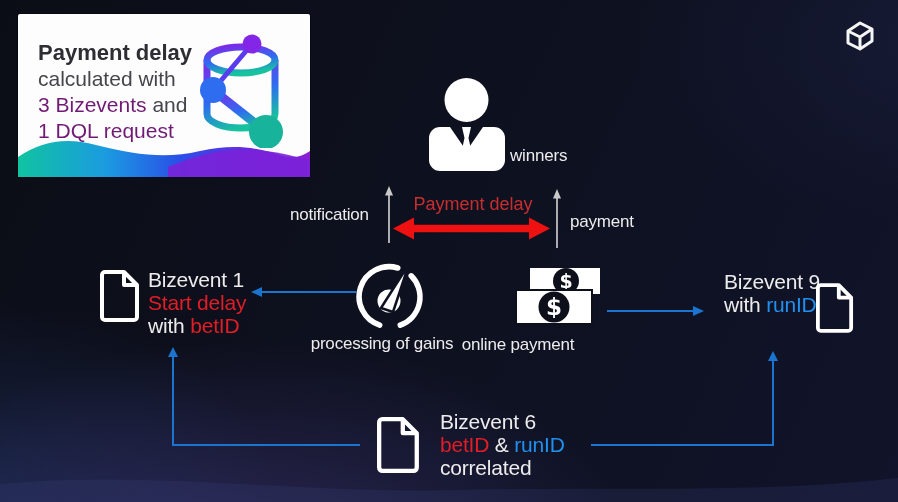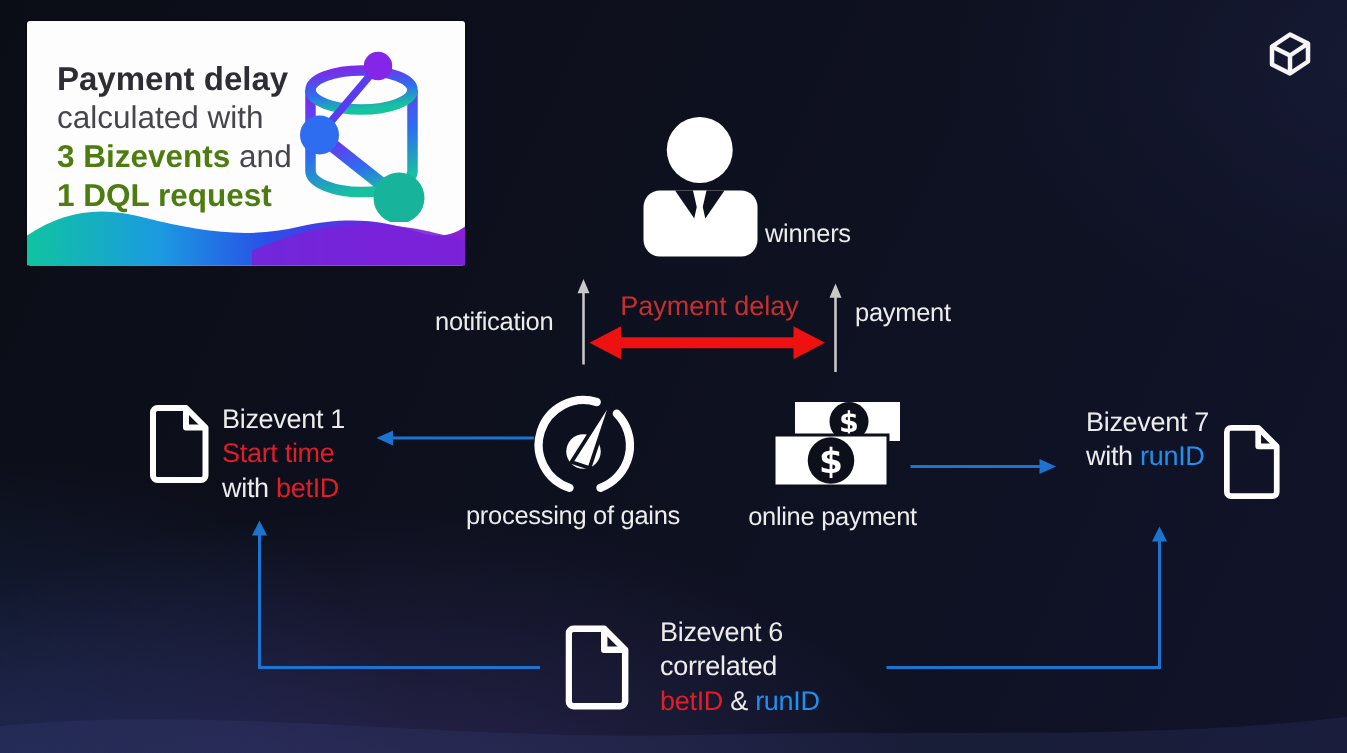--- a/index.html
+++ b/index.html
@@ -11,30 +11,30 @@
       radial-gradient(520px 320px at -4% 98%, rgba(52,84,168,0.30), rgba(0,0,0,0) 60%),
       radial-gradient(500px 300px at 104% 8%, rgba(40,46,92,0.25), rgba(0,0,0,0) 60%),
       linear-gradient(115deg, #0b0d16 0%, #0e1120 55%, #11142a 100%);
   }
   .abs{position:absolute;}
   .t{color:#ececec;font-size:17px;letter-spacing:-0.2px;}
   .t-red{color:#e11d26;}
   .t-blue{color:#2090f0;}
   .center{text-align:center;}
   .right{}
-  .biz{font-size:18px;line-height:23px;white-space:nowrap;}
+  .biz{font-size:21px;line-height:23px;white-space:nowrap;}
   .delay-label{color:#c72f2f;font-size:18px;}
   
   .card{
     left:18px;top:14px;width:292px;height:163px;background:#fdfdfd;
     border-radius:2px;box-shadow:0 0 0 1px rgba(0,0,0,0.25);
   }
   .card-text{left:20px;top:26px;font-size:21px;line-height:26px;color:#46454b;white-space:nowrap;}
   .card-text .l1{font-size:22px;font-weight:bold;color:#2e2d33;}
-  .card-blue{color:#4d7c0f;font-weight:bold;}
+  .card-blue{color:#701a75;}
   svg{display:block;}
 </style>
 </head>
 <body>
 
 <div class="canvas">
 
   <svg class="abs" style="left:0;top:460px" width="898" height="42" viewBox="0 0 898 42">
     <path d="M0 24 C 150 10 300 34 460 30 C 620 26 760 34 898 18 L898 42 L0 42 Z" fill="rgba(58,68,126,0.22)"></path>
   </svg>
@@ -119,63 +119,63 @@
 
   <svg class="abs" style="left:428px;top:78px" width="78" height="94" viewBox="0 0 78 94">
     <circle cx="38.5" cy="22" r="22" fill="#fff"></circle>
     <rect x="1" y="49" width="76" height="44" rx="11" fill="#fff"></rect>
     <polygon points="22,49 55,49 38.5,73" fill="#0e1120"></polygon>
     <polygon points="34,49 43,49 40.5,60 44.5,78 38.5,87 32.5,78 36.5,60" fill="#fff"></polygon>
   </svg>
   <div class="abs t" style="left:510px;top:146px">winners</div>
 
   <div class="abs t right" style="left:290px;top:205px;width:93px">notification</div>
-  <div class="abs t" style="left:570px;top:199px">payment</div>
+  <div class="abs t" style="left:570px;top:212px">payment</div>
   <div class="abs delay-label center" style="left:398px;top:194px;width:150px">Payment delay</div>
 
   <svg class="abs" style="left:355px;top:262px" width="70" height="70" viewBox="0 0 70 70">
     <path d="M42.8 6.0 A30 30 0 0 0 24.7 63.2" fill="none" stroke="#fff" stroke-width="5.5" stroke-linecap="round"></path>
     <path d="M56.2 13.8 A30 30 0 0 1 45.3 63.2" fill="none" stroke="#fff" stroke-width="5.5" stroke-linecap="round"></path>
     <circle cx="34" cy="39" r="11.5" fill="#fff"></circle>
     <polygon points="54,2 26,46 38,50" fill="#fff" stroke="#0e1120" stroke-width="2.5" stroke-linejoin="round"></polygon>
   </svg>
   <div class="abs t center" style="left:292px;top:334px;width:180px">processing of gains</div>
 
   <svg class="abs" style="left:514px;top:262px" width="90" height="68" viewBox="0 0 90 68">
     <rect x="16" y="6" width="70" height="26" fill="#fff"></rect>
     <circle cx="52" cy="19" r="13" fill="#0d0f1a"></circle>
     <text x="52" y="26" font-size="19" font-weight="bold" fill="#fff" text-anchor="middle" font-family="DejaVu Sans, sans-serif">$</text>
     <rect x="2" y="28" width="76" height="34" fill="#fff" stroke="#0d0f1a" stroke-width="2"></rect>
     <circle cx="40" cy="45" r="15.5" fill="#0d0f1a"></circle>
     <text x="40" y="53" font-size="23" font-weight="bold" fill="#fff" text-anchor="middle" font-family="DejaVu Sans, sans-serif">$</text>
   </svg>
-  <div class="abs t center" style="left:475px;top:335px;width:160px">online payment</div>
+  <div class="abs t center" style="left:438px;top:335px;width:160px">online payment</div>
 
   <svg class="abs" style="left:100px;top:270px" width="40" height="52" viewBox="0 0 40 52">
     <path d="M5 2 H24 L37 15 V47 a3 3 0 0 1 -3 3 H5 a3 3 0 0 1 -3 -3 V5 a3 3 0 0 1 3 -3 Z" fill="none" stroke="#fff" stroke-width="4" stroke-linejoin="round"></path>
     <path d="M24 2 V15 H37" fill="none" stroke="#fff" stroke-width="4" stroke-linejoin="round"></path>
   </svg>
   <div class="abs t biz" style="left:148px;top:268px">
     <div>Bizevent 1</div>
-    <div class="t-red">Start time</div>
+    <div class="t-red">Start delay</div>
     <div><span>with </span><span class="t-red">betID</span></div>
   </div>
 
   <div class="abs t biz" style="left:724px;top:270px">
-    <div>Bizevent 7</div>
+    <div>Bizevent 9</div>
     <div><span>with </span><span class="t-blue">runID</span></div>
   </div>
   <svg class="abs" style="left:816px;top:282px" width="38" height="52" viewBox="0 0 40 52">
     <path d="M5 2 H24 L37 15 V47 a3 3 0 0 1 -3 3 H5 a3 3 0 0 1 -3 -3 V5 a3 3 0 0 1 3 -3 Z" fill="none" stroke="#fff" stroke-width="4" stroke-linejoin="round"></path>
     <path d="M24 2 V15 H37" fill="none" stroke="#fff" stroke-width="4" stroke-linejoin="round"></path>
   </svg>
 
   <svg class="abs" style="left:377px;top:412px" width="43" height="66" viewBox="0 0 40 52">
     <path d="M5 2 H24 L37 15 V47 a3 3 0 0 1 -3 3 H5 a3 3 0 0 1 -3 -3 V5 a3 3 0 0 1 3 -3 Z" fill="none" stroke="#fff" stroke-width="4" stroke-linejoin="round"></path>
     <path d="M24 2 V15 H37" fill="none" stroke="#fff" stroke-width="4" stroke-linejoin="round"></path>
   </svg>
   <div class="abs t biz" style="left:440px;top:410px">
     <div>Bizevent 6</div>
+    <div><span class="t-red">betID</span><span> &amp; </span><span class="t-blue">runID</span></div>
     <div>correlated</div>
-    <div><span class="t-red">betID</span><span> &amp; </span><span class="t-blue">runID</span></div>
   </div>
 
 </div>
 
 </body></html>

